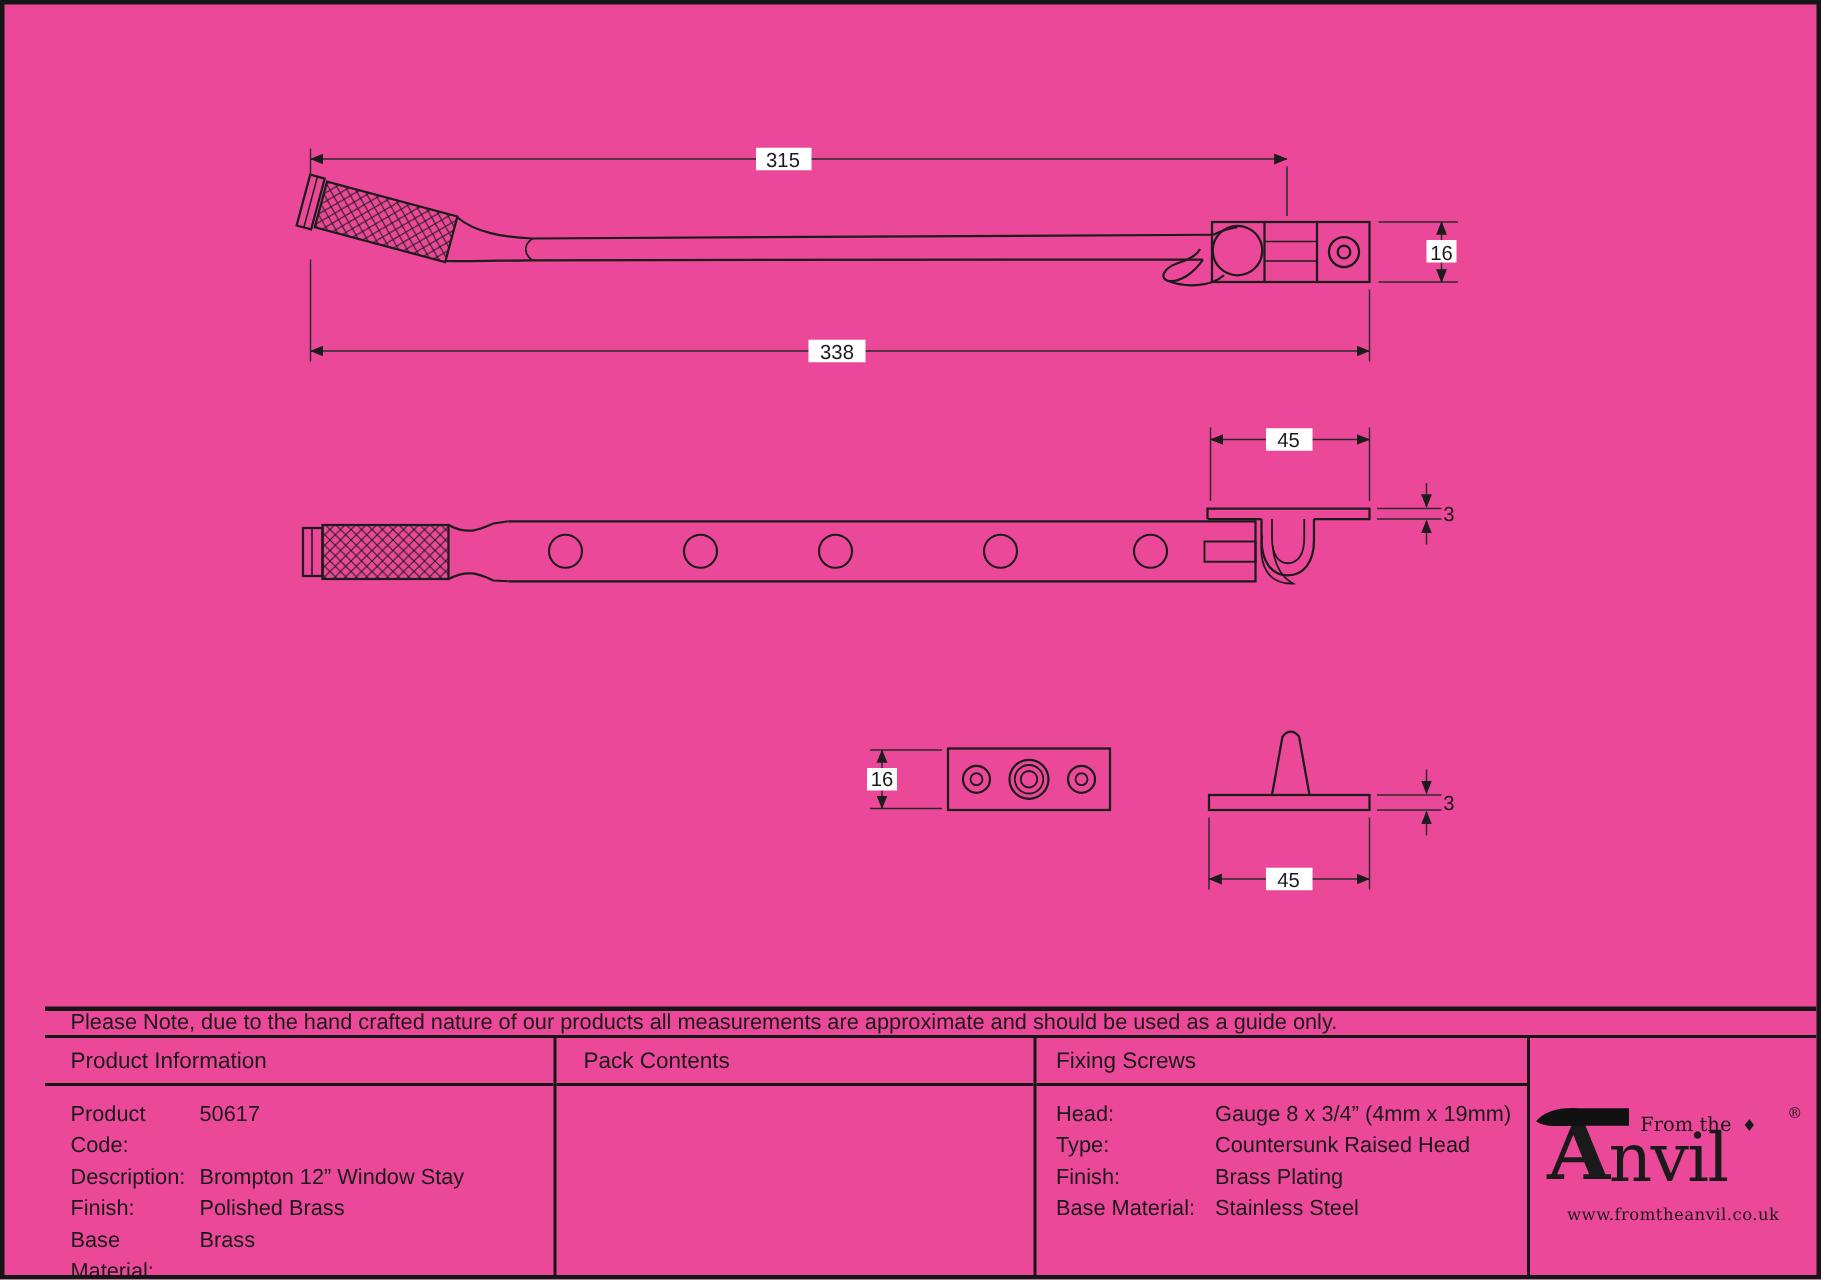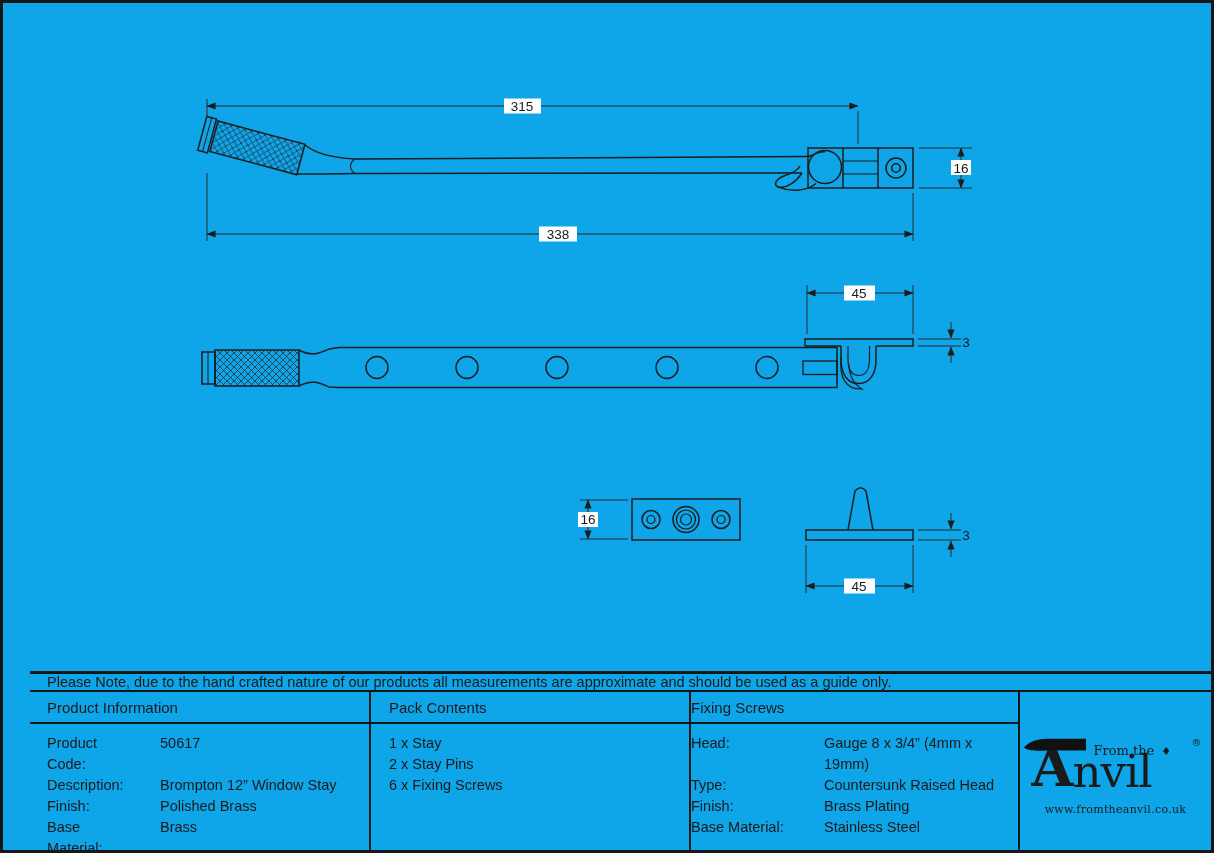--- a/index.html
+++ b/index.html
@@ -1,39 +1,39 @@
 <!DOCTYPE html>
 <html><head>
 <meta charset="utf-8">
 <style>
   html,body{margin:0;padding:0;background:#e8e8e8;}
   .sheet{
     position:relative;width:1214px;height:853px;margin:0 auto;
-    background:#0ea5e9;border:3px solid #161616;box-sizing:border-box;
+    background:#ec4899;border:3px solid #161616;box-sizing:border-box;
     font-family:"Liberation Sans",sans-serif;color:#1a1a1a;overflow:hidden;
   }
   .drawing{position:absolute;left:0;top:0;}
   svg text{font-family:"Liberation Sans",sans-serif;font-size:13.5px;fill:#1a1a1a;}
   .info{position:absolute;left:0;right:0;top:668px;bottom:0;display:flex;flex-direction:column;margin-left:27px;}
   .note-row{
     height:31px;box-sizing:border-box;border-top:3px solid #161616;border-bottom:2px solid #161616;
     display:flex;align-items:center;padding-left:17px;font-size:14.5px;
   }
   .tbl{flex:1;display:grid;grid-template-columns:341px 320px 329px auto;}
   .col{box-sizing:border-box;border-right:2px solid #161616;display:flex;flex-direction:column;}
   .col-logo{border-right:none;align-items:center;justify-content:center;}
   .hdr{
     height:32px;box-sizing:border-box;border-bottom:2px solid #161616;
     display:flex;align-items:center;font-size:15px;
   }
   .pad1{padding-left:17px;}
   .pad2{padding-left:18px;}
-  .pad3{}
+  .pad3{padding-left:13px;}
   .cbody{padding-top:9px;font-size:14.5px;}
-  .kv{line-height:21px;display:flex;gap:27px;}
+  .kv{line-height:21px;display:flex;}
   .kv .k{flex:0 0 86px;}
   .col-fs .kv .k{flex:0 0 106px;}
   .li{line-height:21px;}
   
   .anvil-wrap{position:relative;width:172px;height:64px;}
   .logo-a{
     position:absolute;left:2px;top:4px;font-family:"DejaVu Serif","Liberation Serif",serif;
     font-weight:bold;font-size:54px;line-height:1;letter-spacing:-2px;
   }
   .anvil-top{position:absolute;left:-7px;top:1px;}
@@ -216,25 +216,20 @@
           </div>
           <div class="kv">
             <span class="k">Base Material:</span>
             <span class="v">Brass</span>
           </div>
         </div>
       </div>
 
       <div class="col">
         <div class="hdr pad2">Pack Contents</div>
-        <div class="cbody pad2">
-          <div class="li">1 x Stay</div>
-          <div class="li">2 x Stay Pins</div>
-          <div class="li">6 x Fixing Screws</div>
-        </div>
       </div>
 
       <div class="col col-fs">
         <div class="hdr pad3">Fixing Screws</div>
         <div class="cbody pad3">
           <div class="kv">
             <span class="k">Head:</span>
             <span class="v">Gauge 8 x 3/4” (4mm x 19mm)</span>
           </div>
           <div class="kv">

